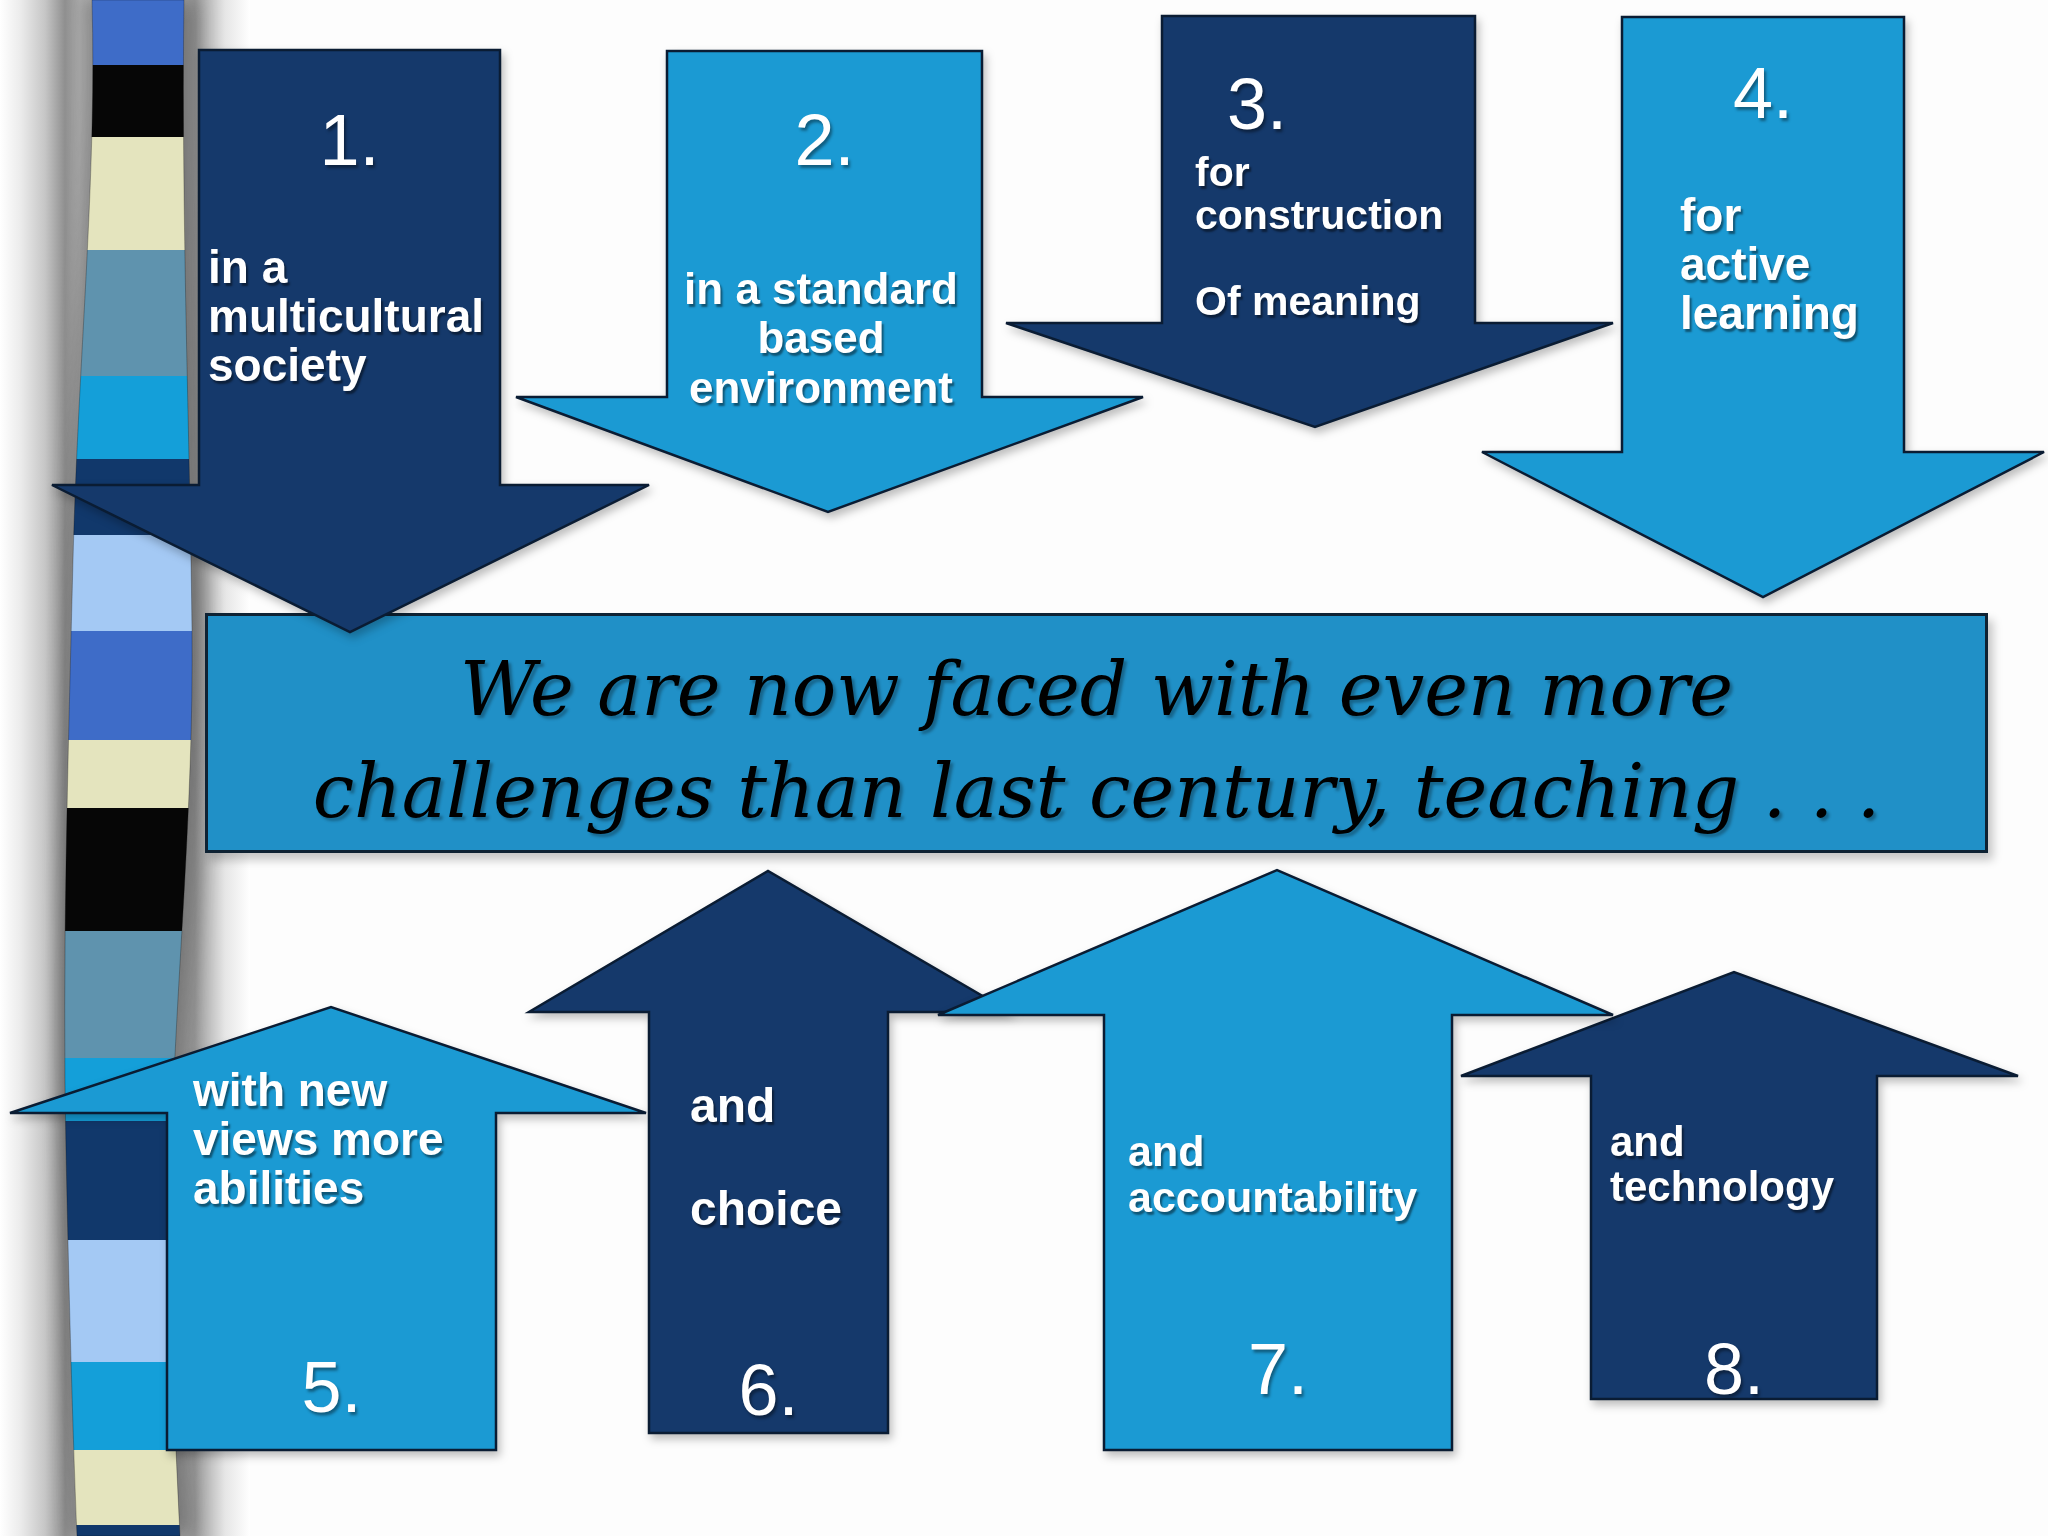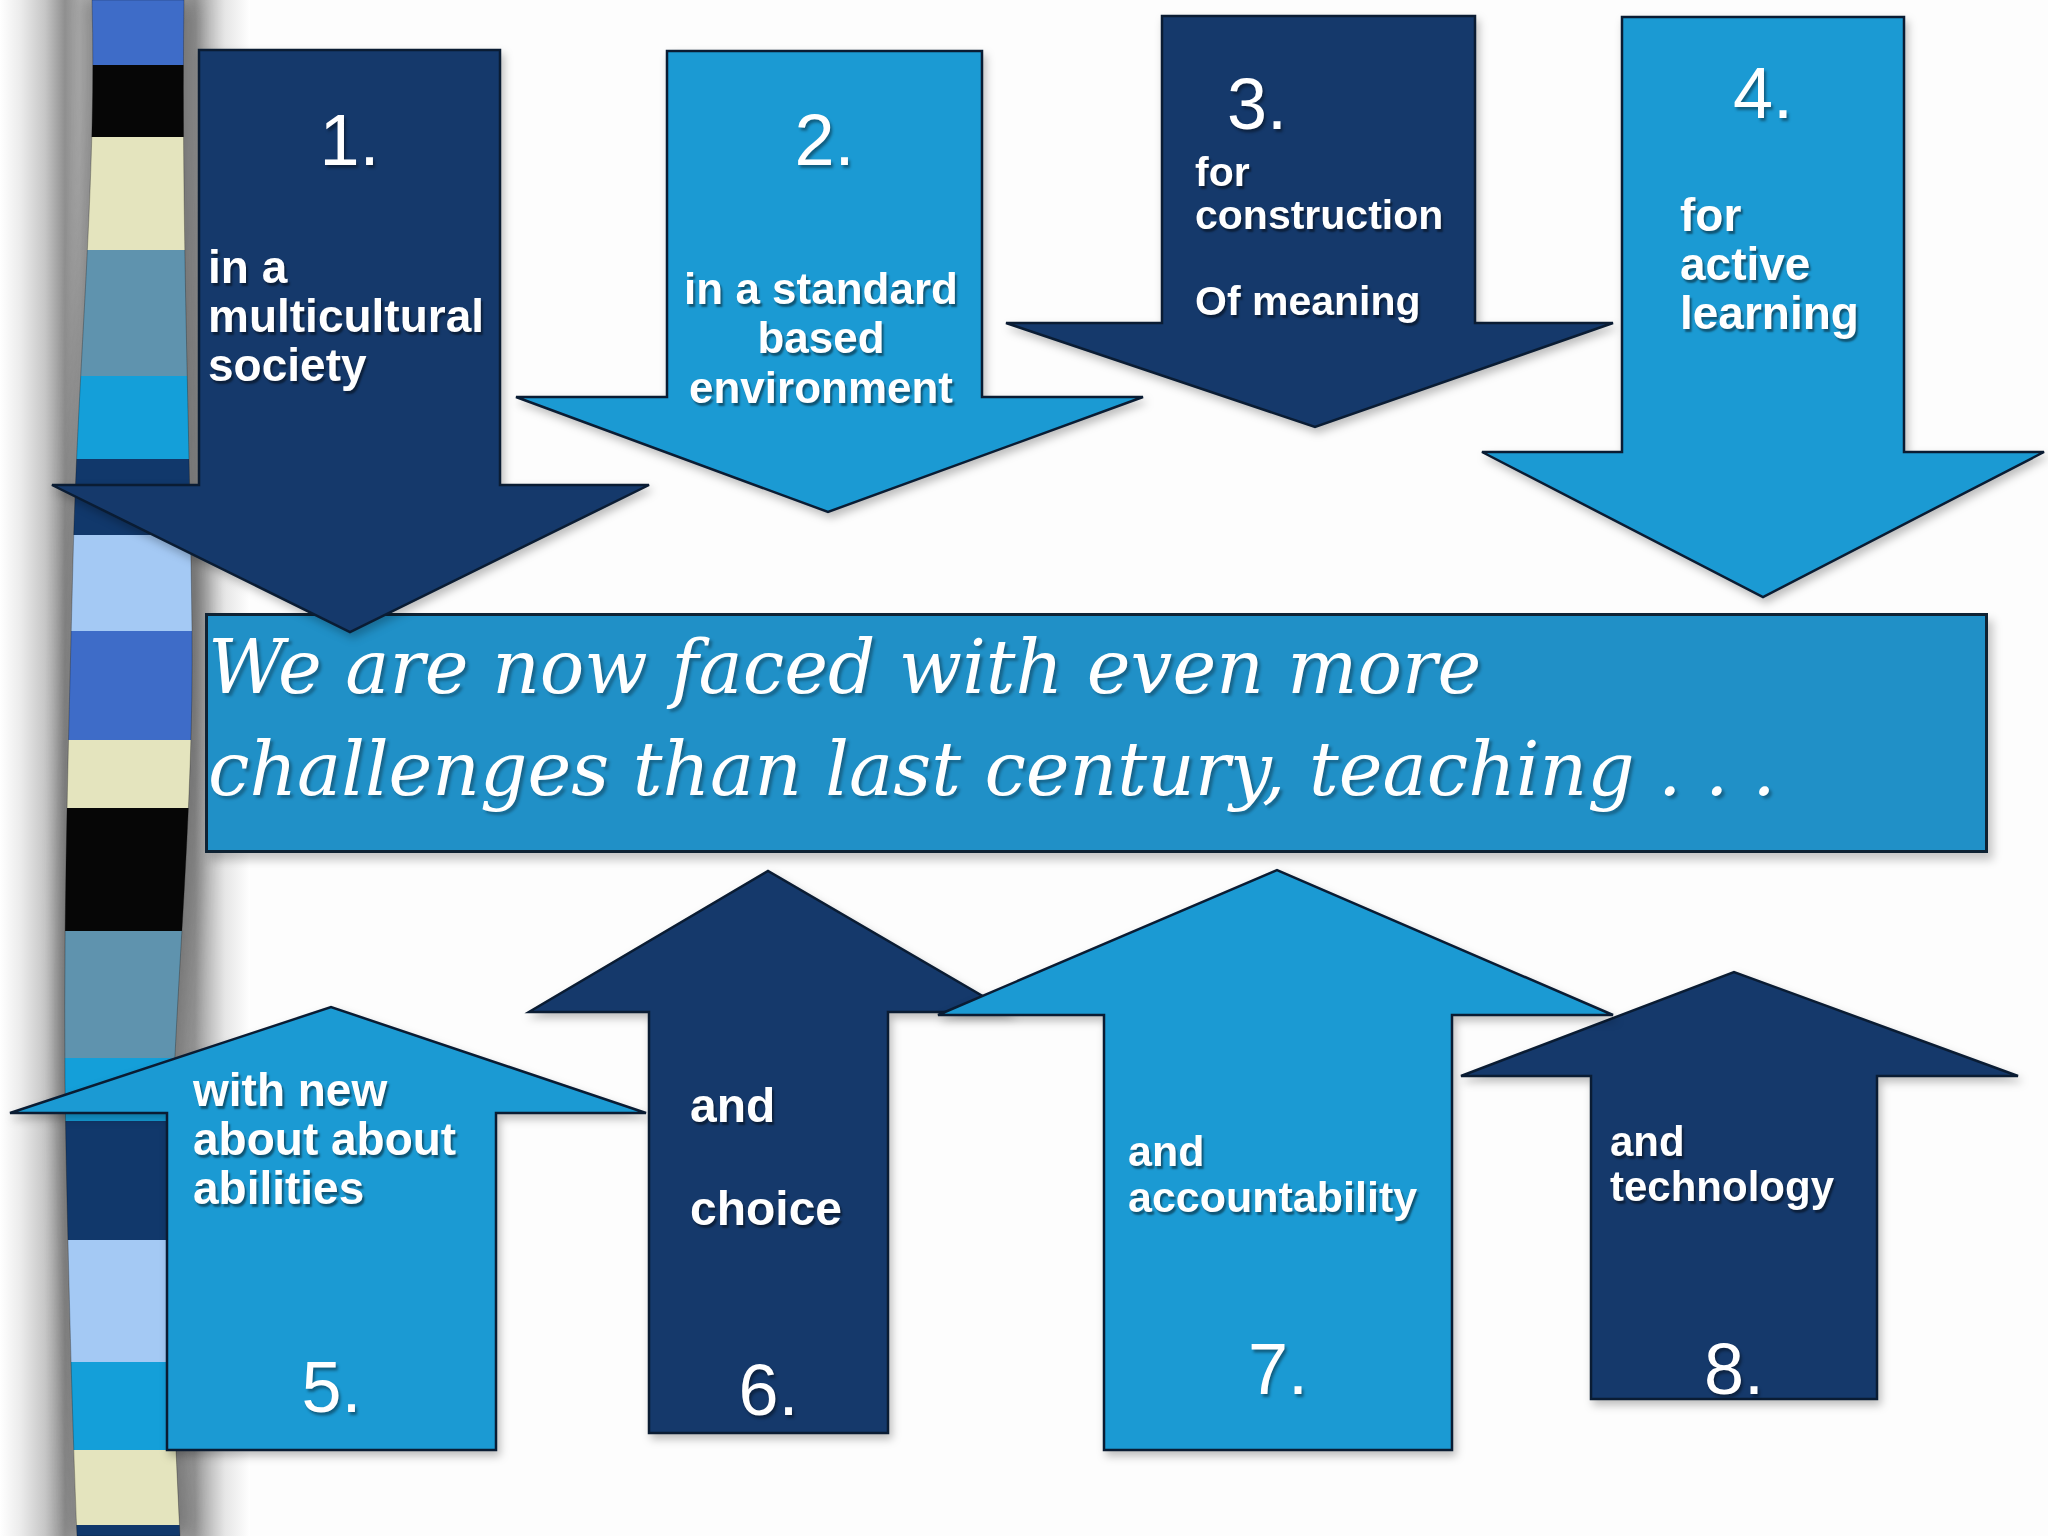--- a/index.html
+++ b/index.html
@@ -22,25 +22,25 @@
   
   .center-box{
     position:absolute;left:205px;top:613px;width:1783px;height:240px;
     box-sizing:border-box;
     background:#2090C7;
     border:3px solid #0E2233;
     box-shadow:5px 7px 9px rgba(0,0,0,.22);
   }
   .center-text{
     width:100%;height:100%;
-    box-sizing:border-box;
+    box-sizing:border-box;padding-top:22px;
     font-family:"DejaVu Serif", serif;
     font-style:italic;
     font-size:74px;line-height:1.38;
-    color:#ffffff;
+    color:#000000;text-align:center;
     white-space:pre-line;
     text-shadow:3px 3px 3px rgba(0,0,0,.30);
   }
   .arrows{position:absolute;left:0;top:0;}
   .arrows polygon{stroke:#0A1C33;stroke-width:2.5;stroke-linejoin:miter;
     filter:drop-shadow(3px 5px 4px rgba(0,0,0,.25));}
   
   .num{
     position:absolute;
     font-size:72px;font-weight:400;line-height:1;
@@ -139,21 +139,21 @@
 based
 environment</div>
   <div class="lbl" style="left:1195px;top:151px;font-size:41px;line-height:1.05;">for
 construction
 
 Of meaning</div>
   <div class="lbl" style="left:1680px;top:191px;font-size:46px;line-height:1.07;">for
 active
 learning</div>
   <div class="lbl" style="left:193px;top:1066px;font-size:46px;line-height:1.07;">with new
-about about
+views more
 abilities</div>
   <div class="lbl" style="left:690px;top:1080px;font-size:48px;line-height:1.07;">and
 
 choice</div>
   <div class="lbl" style="left:1128px;top:1128px;font-size:43px;line-height:1.07;">and
 accountability</div>
   <div class="lbl" style="left:1610px;top:1120px;font-size:42px;line-height:1.07;">and
 technology</div>
 
 </div>

